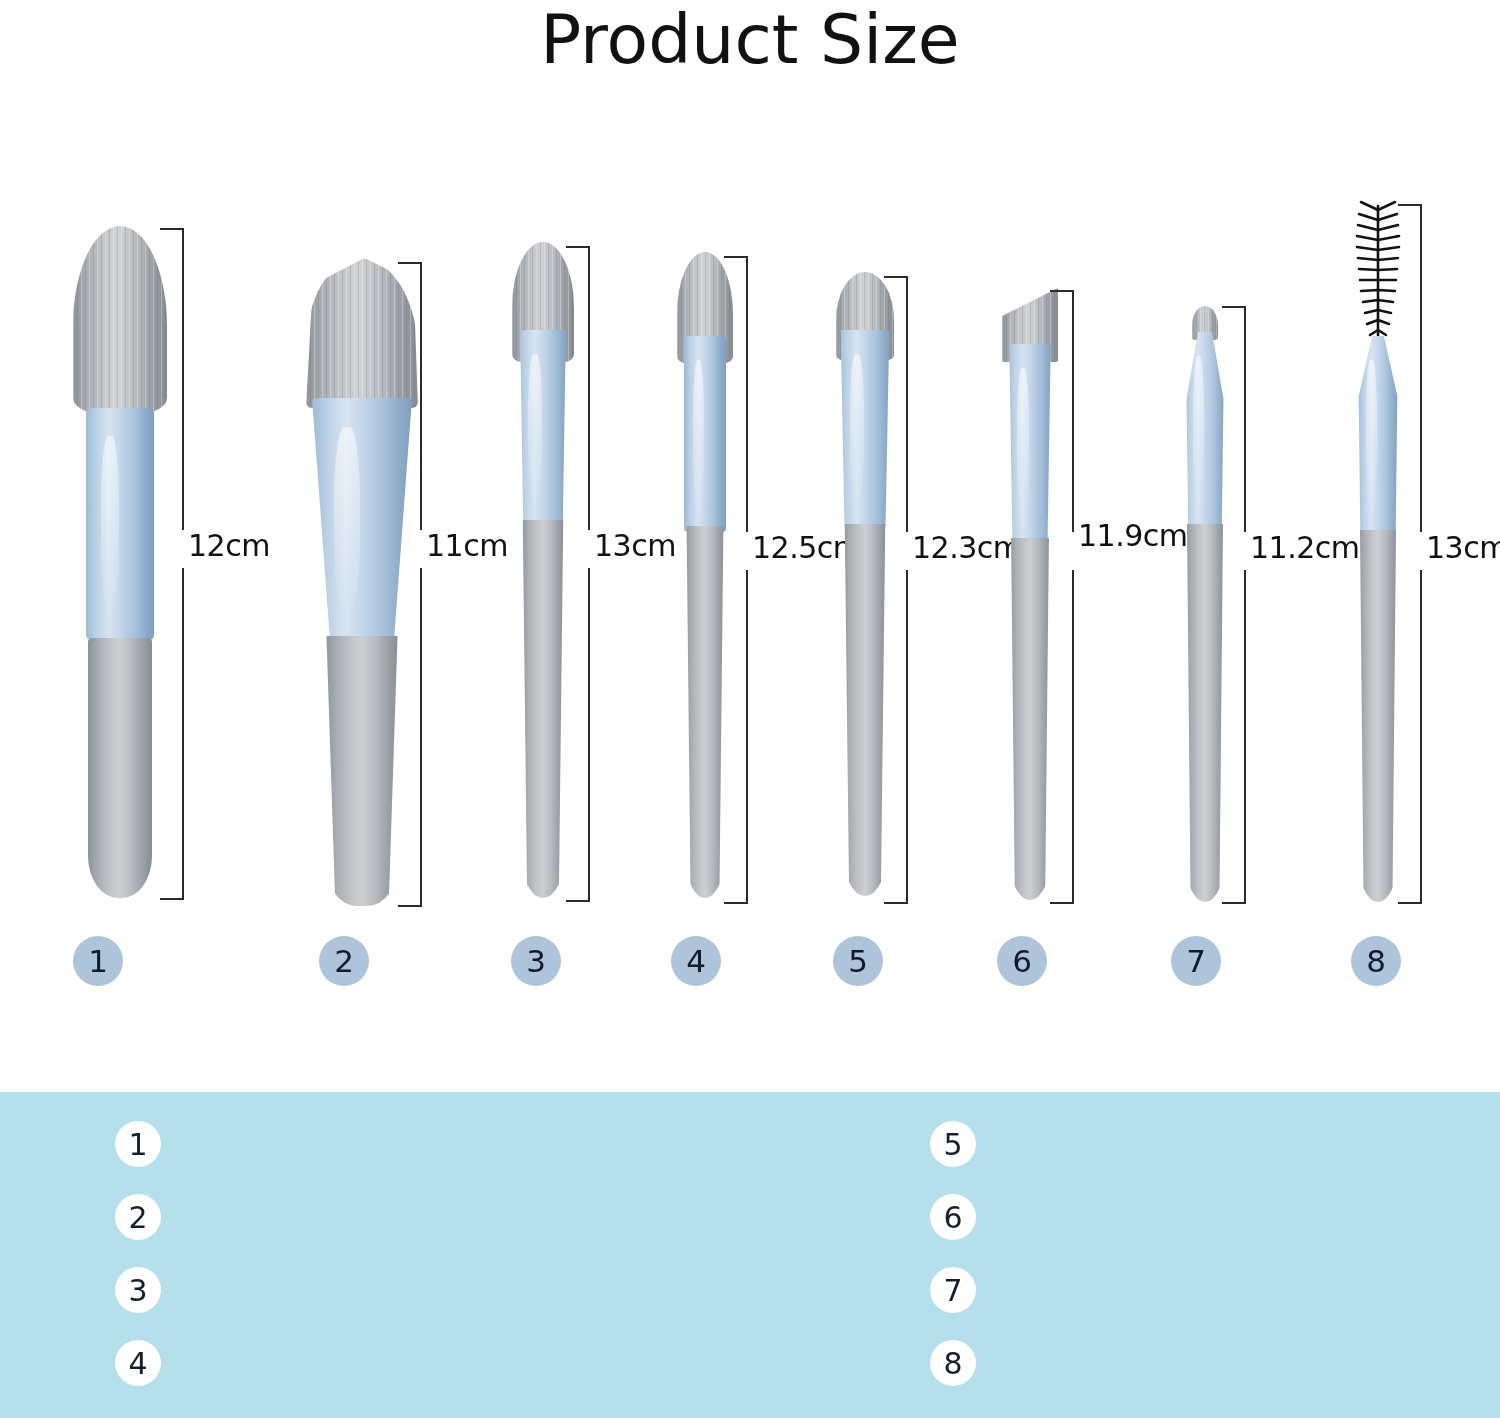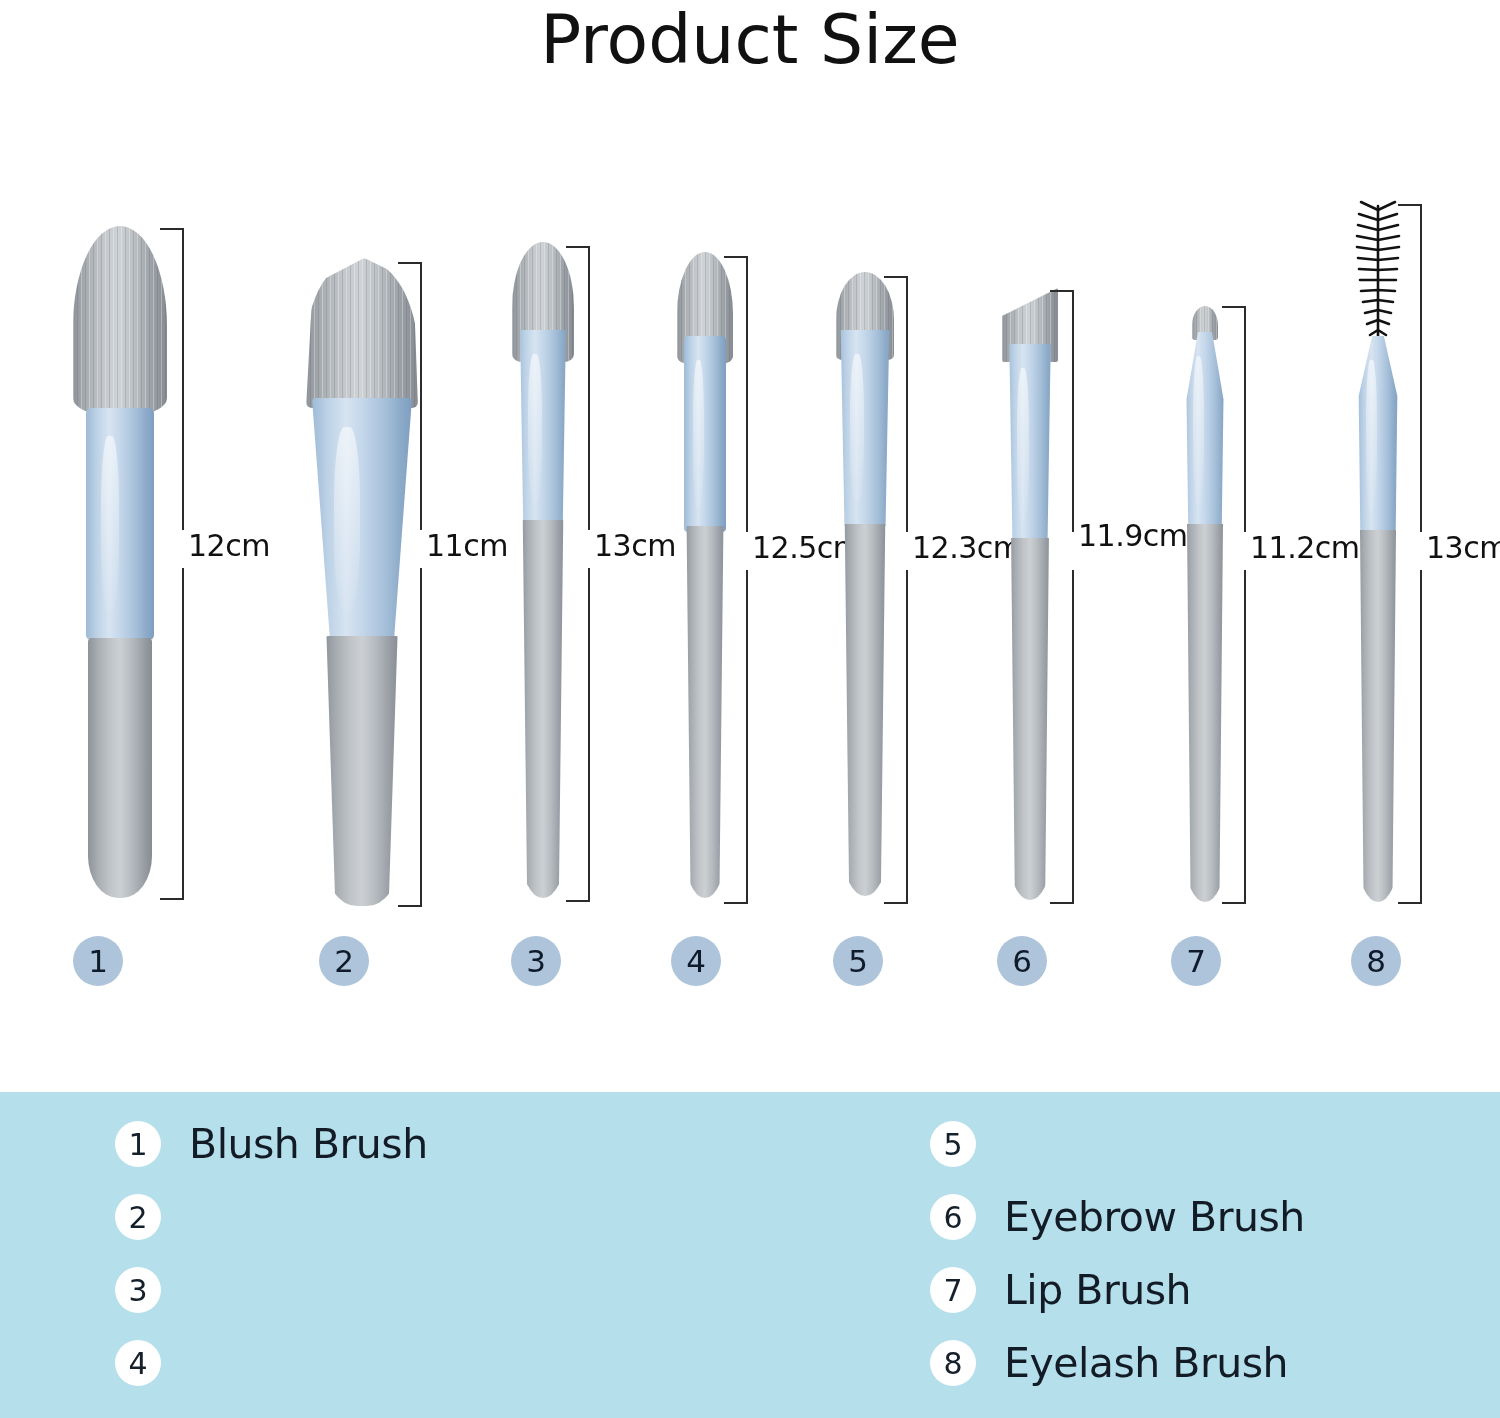--- a/index.html
+++ b/index.html
@@ -387,44 +387,40 @@
     <div class="b-label" style="top:326px;">13cm</div>
   </div>
 
 </div>
 
 <div id="legend-panel">
 
   <div class="legend-col" id="legend-col-left">
     <div class="legend-row">
       <div class="legend-circle">1</div>
-      <div class="legend-label">Blush Brush</div>
     </div>
     <div class="legend-row">
       <div class="legend-circle">2</div>
     </div>
     <div class="legend-row">
       <div class="legend-circle">3</div>
     </div>
     <div class="legend-row">
       <div class="legend-circle">4</div>
     </div>
   </div>
 
   <div class="legend-col" id="legend-col-right">
     <div class="legend-row">
       <div class="legend-circle">5</div>
     </div>
     <div class="legend-row">
       <div class="legend-circle">6</div>
-      <div class="legend-label">Eyebrow Brush</div>
     </div>
     <div class="legend-row">
       <div class="legend-circle">7</div>
-      <div class="legend-label">Lip Brush</div>
     </div>
     <div class="legend-row">
       <div class="legend-circle">8</div>
-      <div class="legend-label">Eyelash Brush</div>
     </div>
   </div>
 
 </div>
 
 </body></html>

